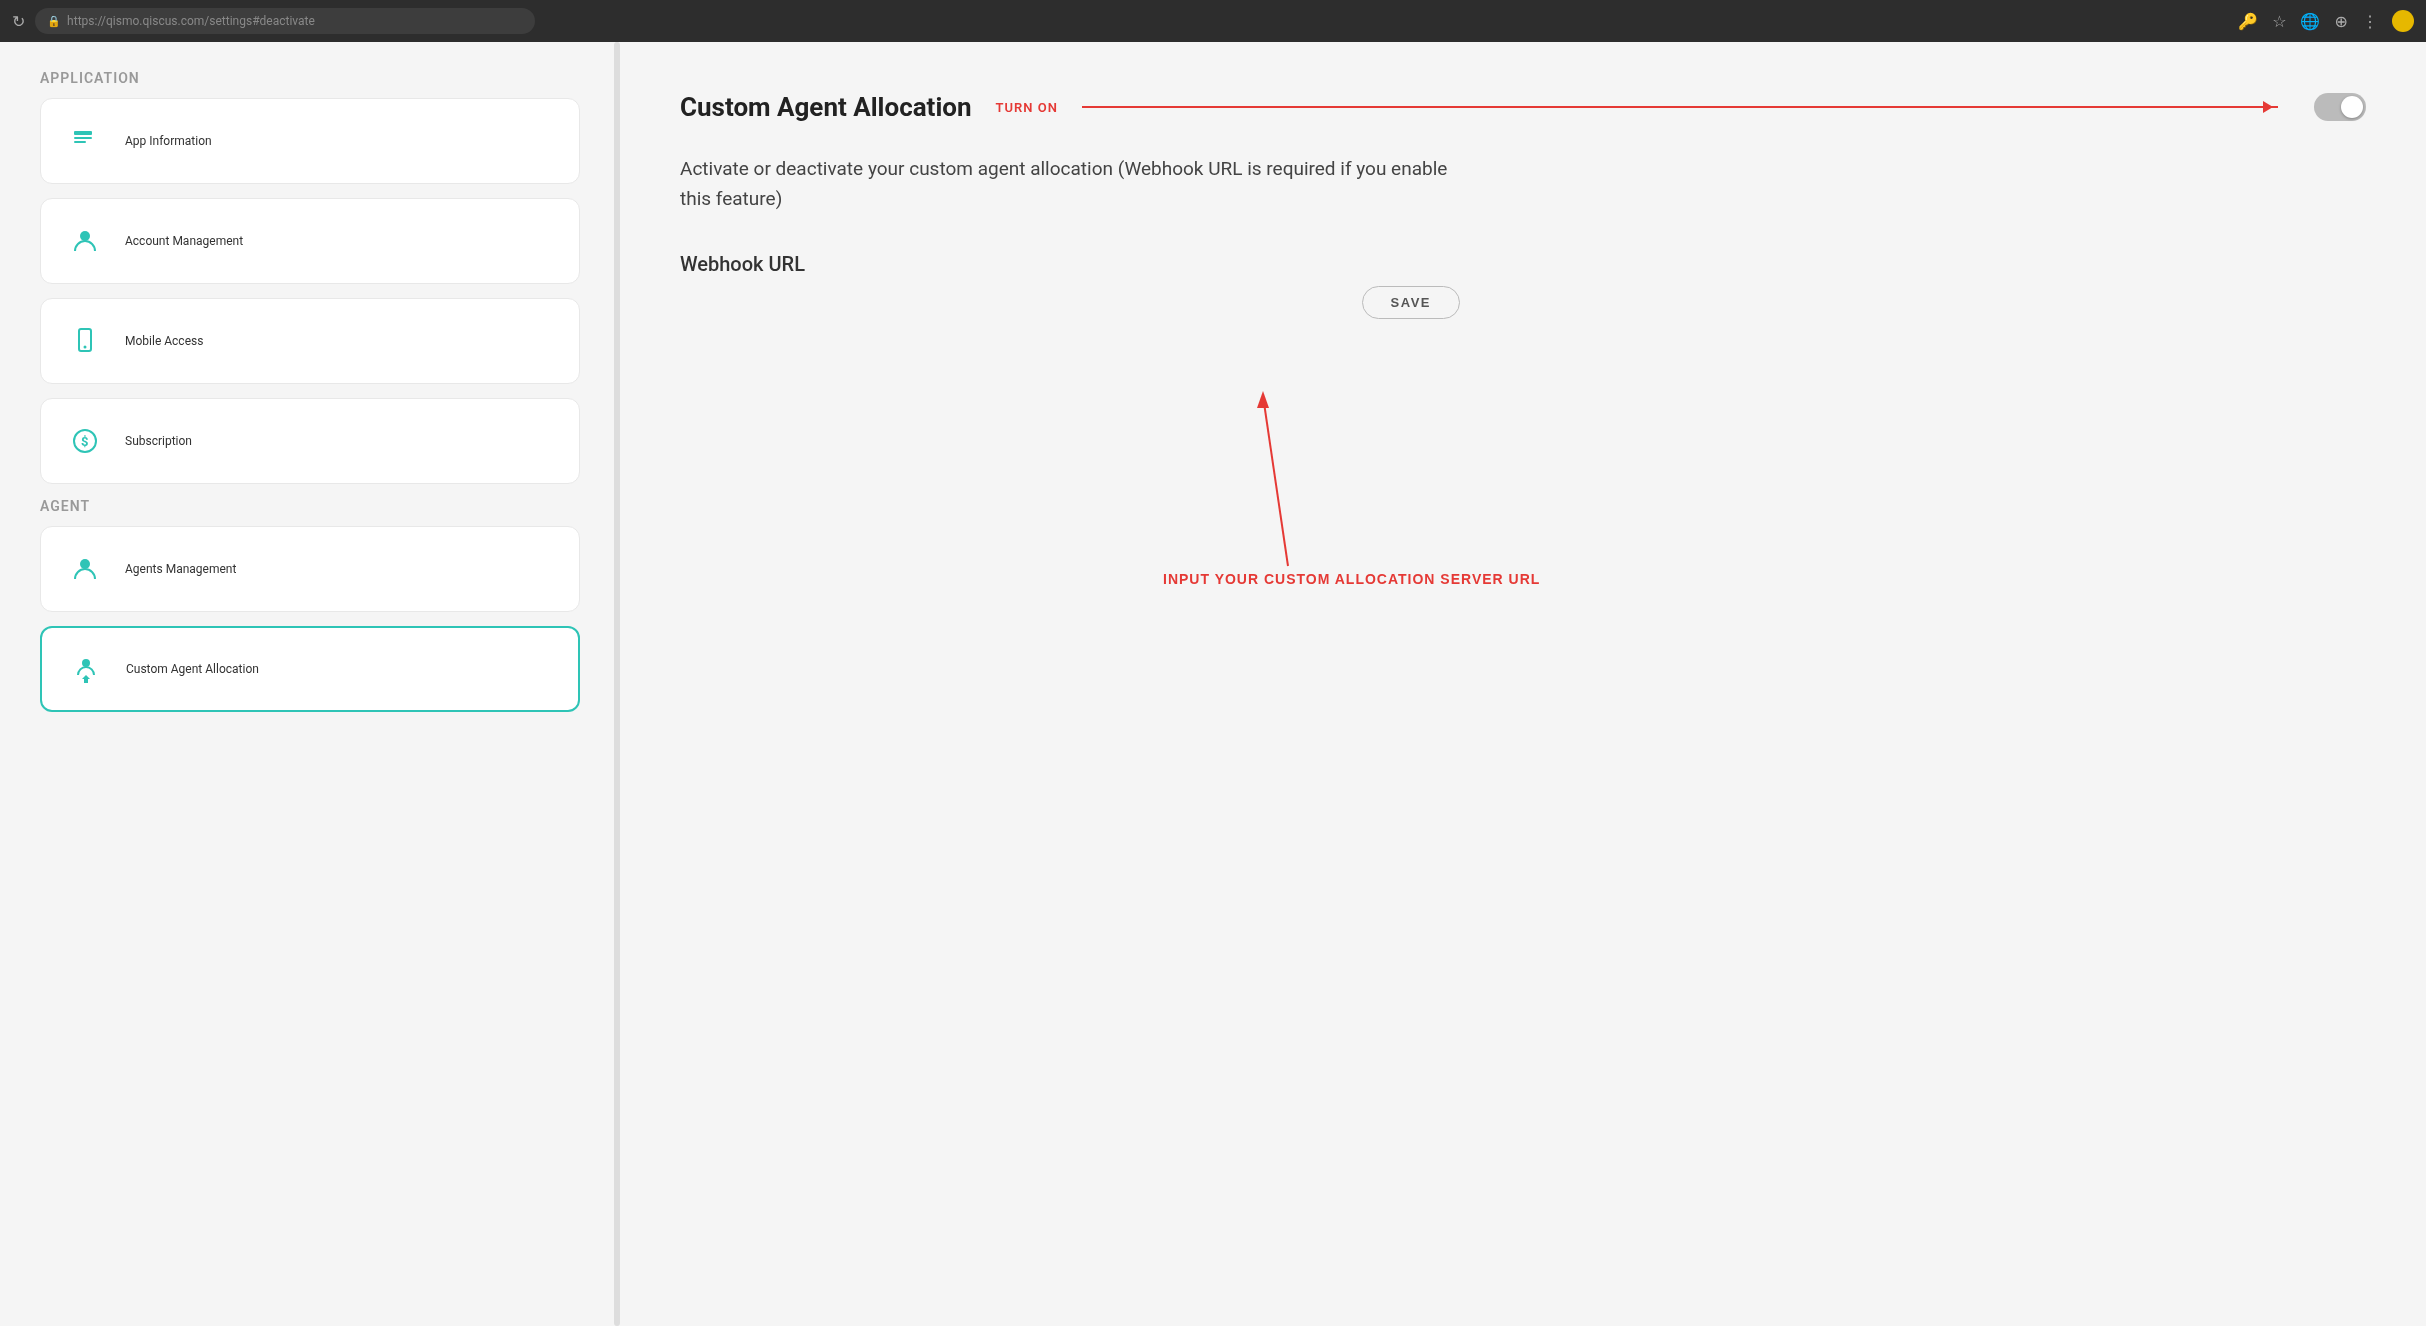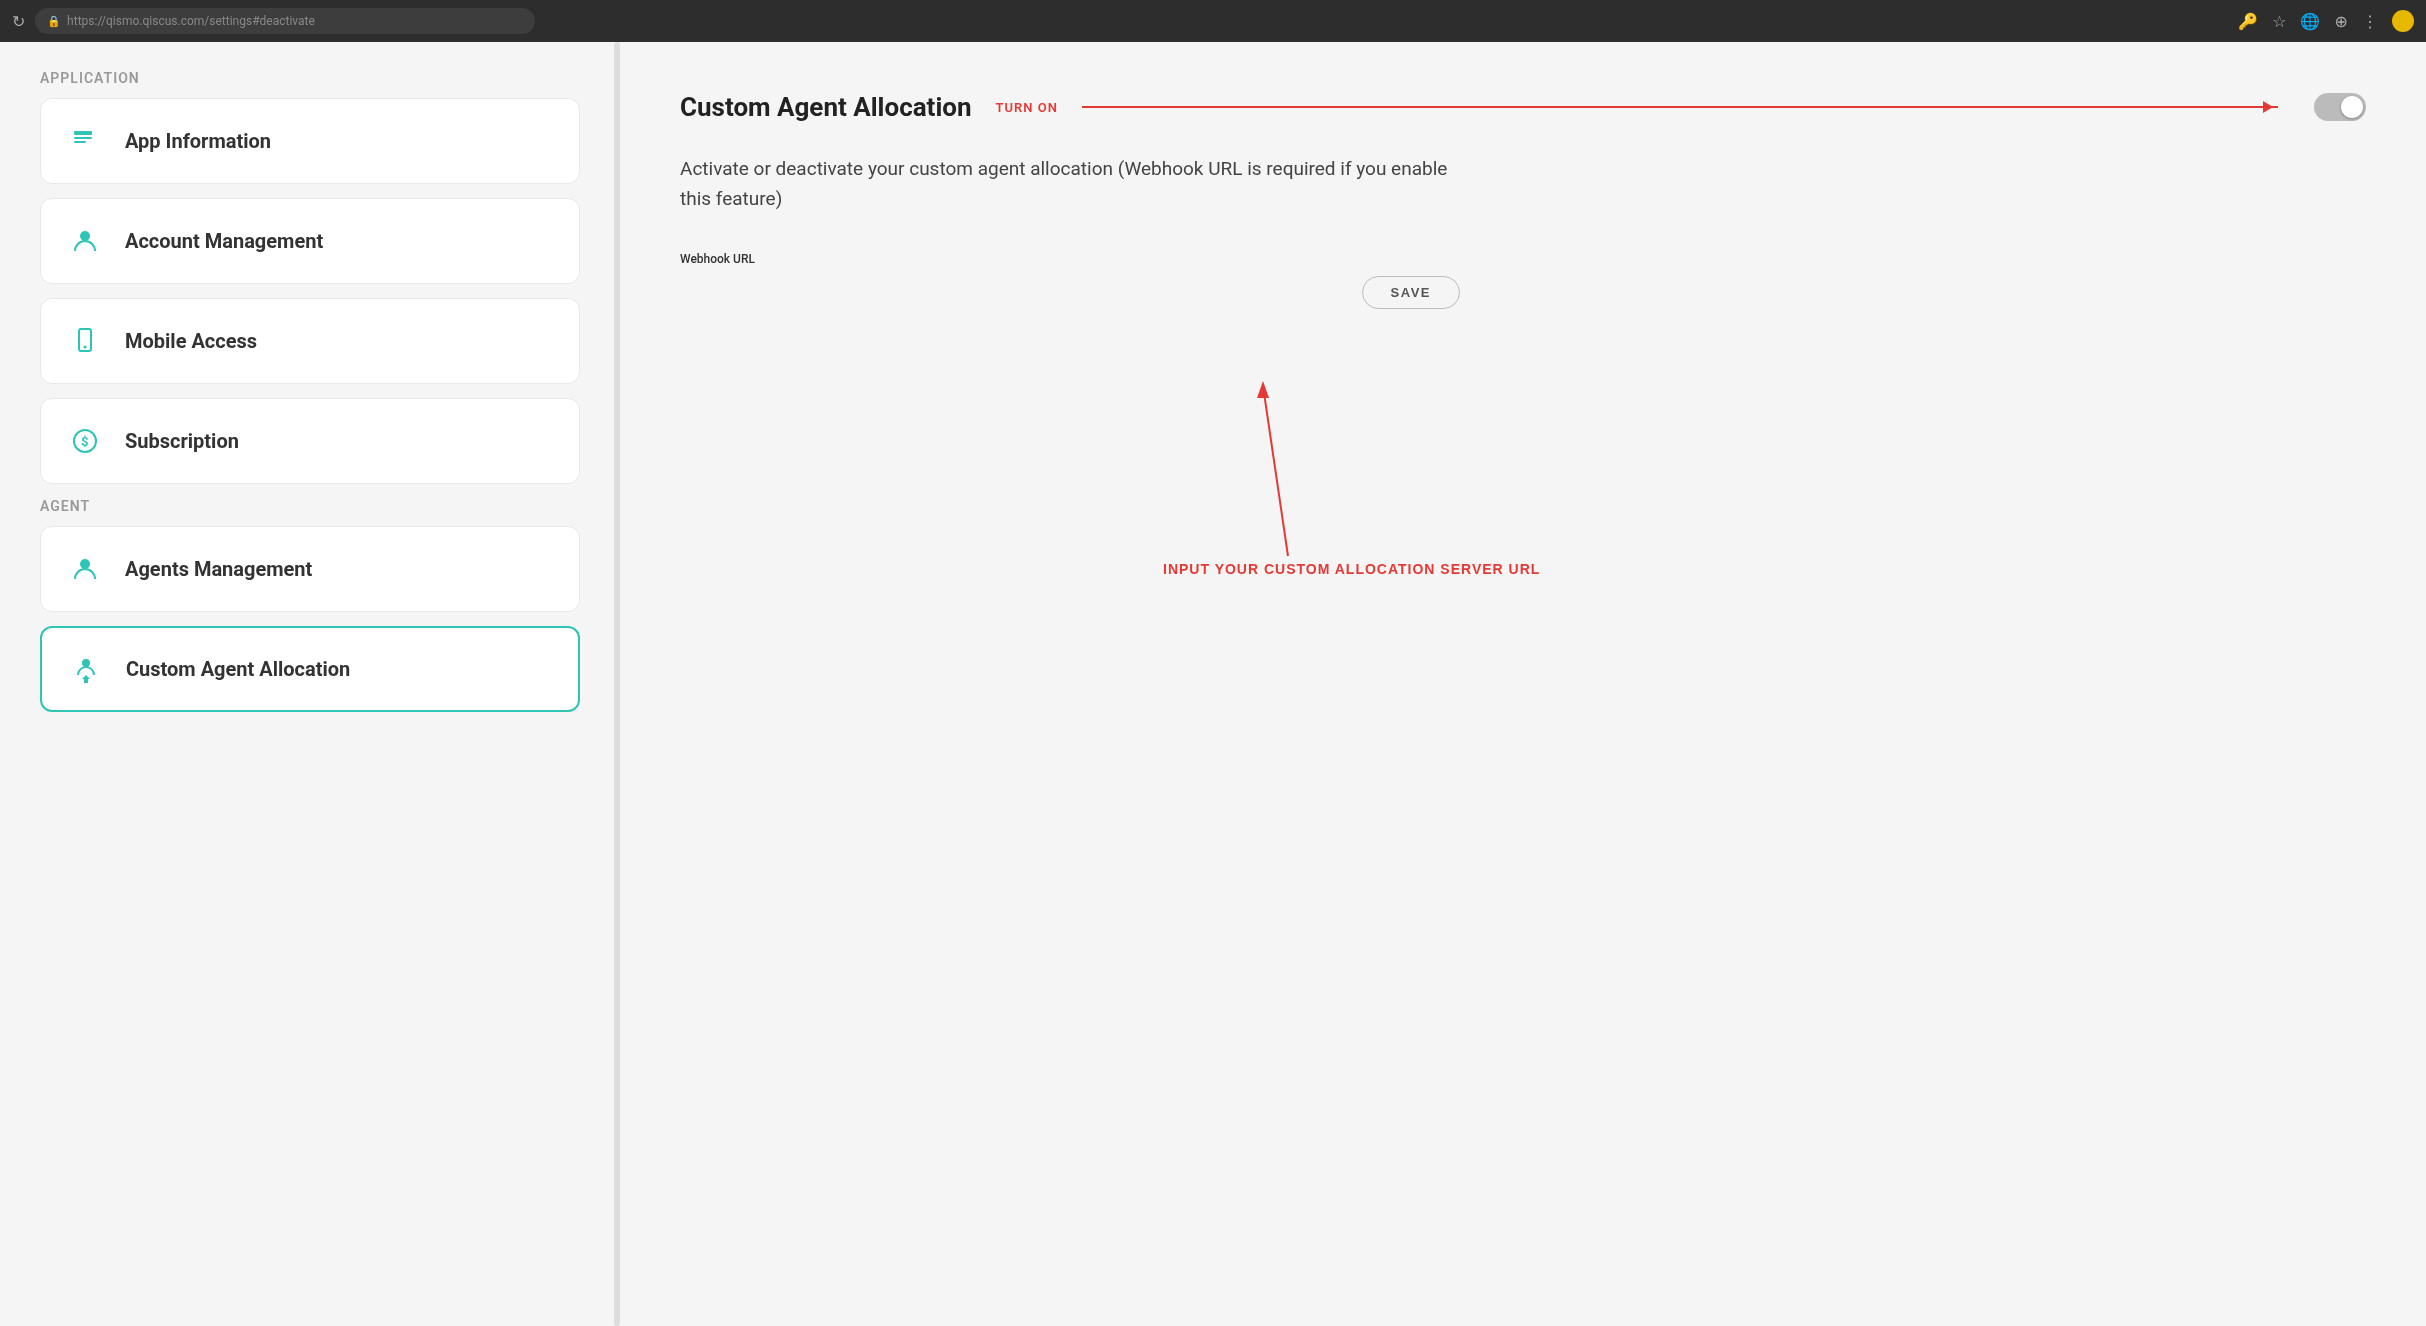--- a/index.html
+++ b/index.html
@@ -108,23 +108,23 @@
       width: 40px;
       height: 40px;
       display: flex;
       align-items: center;
       justify-content: center;
       flex-shrink: 0;
       color: #2ec4b6;
       font-size: 24px;
     }
     .nav-item .nav-label {
-      font-size: 20px;
+      font-size: 12px;
       color: #333;
-      font-weight: 700;
+      font-weight: 400;
     }
 
     .agent-section { margin-top: 9px; }
 
     
     .content {
       flex: 1;
       padding: 50px 60px;
       background: #f5f5f5;
       overflow-y: auto;
@@ -195,21 +195,21 @@
     }
 
     .description-text {
       font-size: 19px;
       color: #444;
       line-height: 1.6;
       margin-bottom: 37px;
       max-width: 780px;
     }
     .webhook-label {
-      font-size: 12px;
+      font-size: 20px;
       color: #333;
       font-weight: 500;
       margin-bottom: 10px;
     }
     .webhook-input {
       width: 100%;
       max-width: 780px;
       border: none;
       border-bottom: 1.5px solid #ccc;
       background: transparent;

